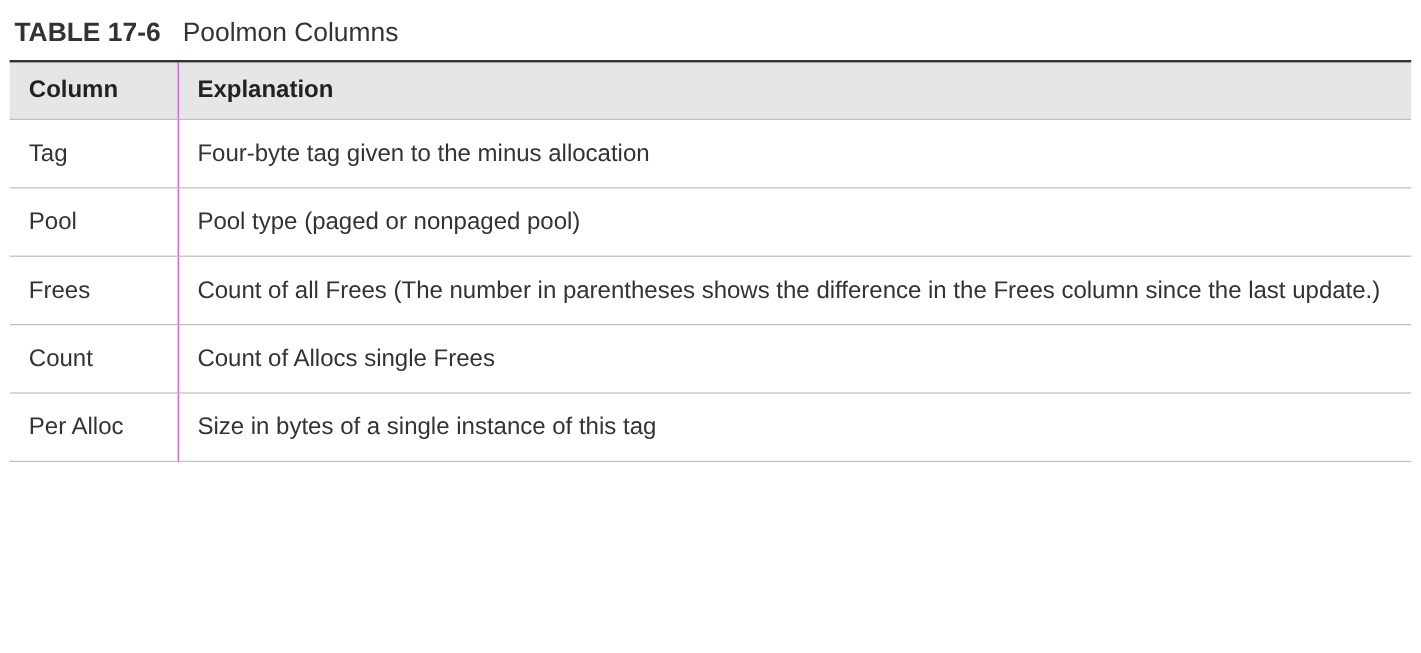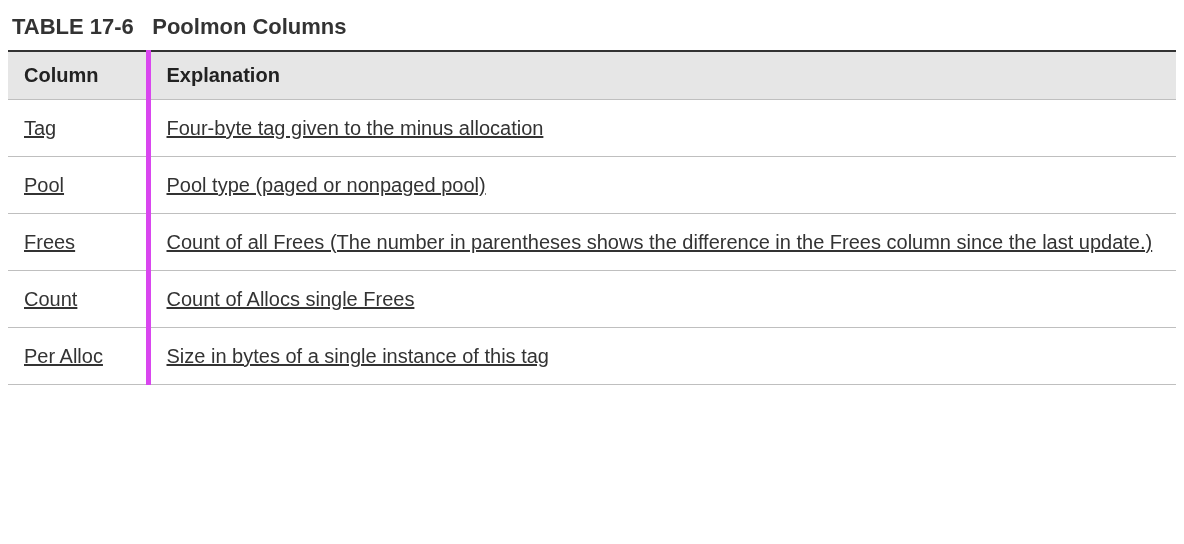--- a/index.html
+++ b/index.html
@@ -17,21 +17,21 @@
     .table-caption {
       font-size: 22px;
       color: #333333;
       padding: 6px 0 10px 4px;
       font-weight: 400;
     }
     .table-caption .label {
       font-weight: 700;
     }
     .table-caption .title {
-      font-weight: 700;
+      font-weight: 400;
       text-align: right;
     }
     table {
       width: 100%;
       border-collapse: collapse;
       font-size: 20px;
     }
     .rule-top {
       border-top: 2px solid #333333;
     }
@@ -47,25 +47,24 @@
     }
     td {
       padding: 14px 16px;
       color: #333333;
       vertical-align: top;
       line-height: 1.4;
       font-weight: 400;
     }
     th.col1, td.col1 {
       width: 140px;
-      border-right: 5px solid #d946ef;
+      border-right: 1px solid #d946ef;
     }
     tbody tr {
       border-top: 1px solid #bfbfbf;
-      text-decoration: underline;
     }
     tbody tr:last-child {
       border-bottom: 1px solid #bfbfbf;
     }
   </style>
 </head>
 <body>
 
 <div class="table-caption">
   <span class="label">TABLE 17-6</span>

